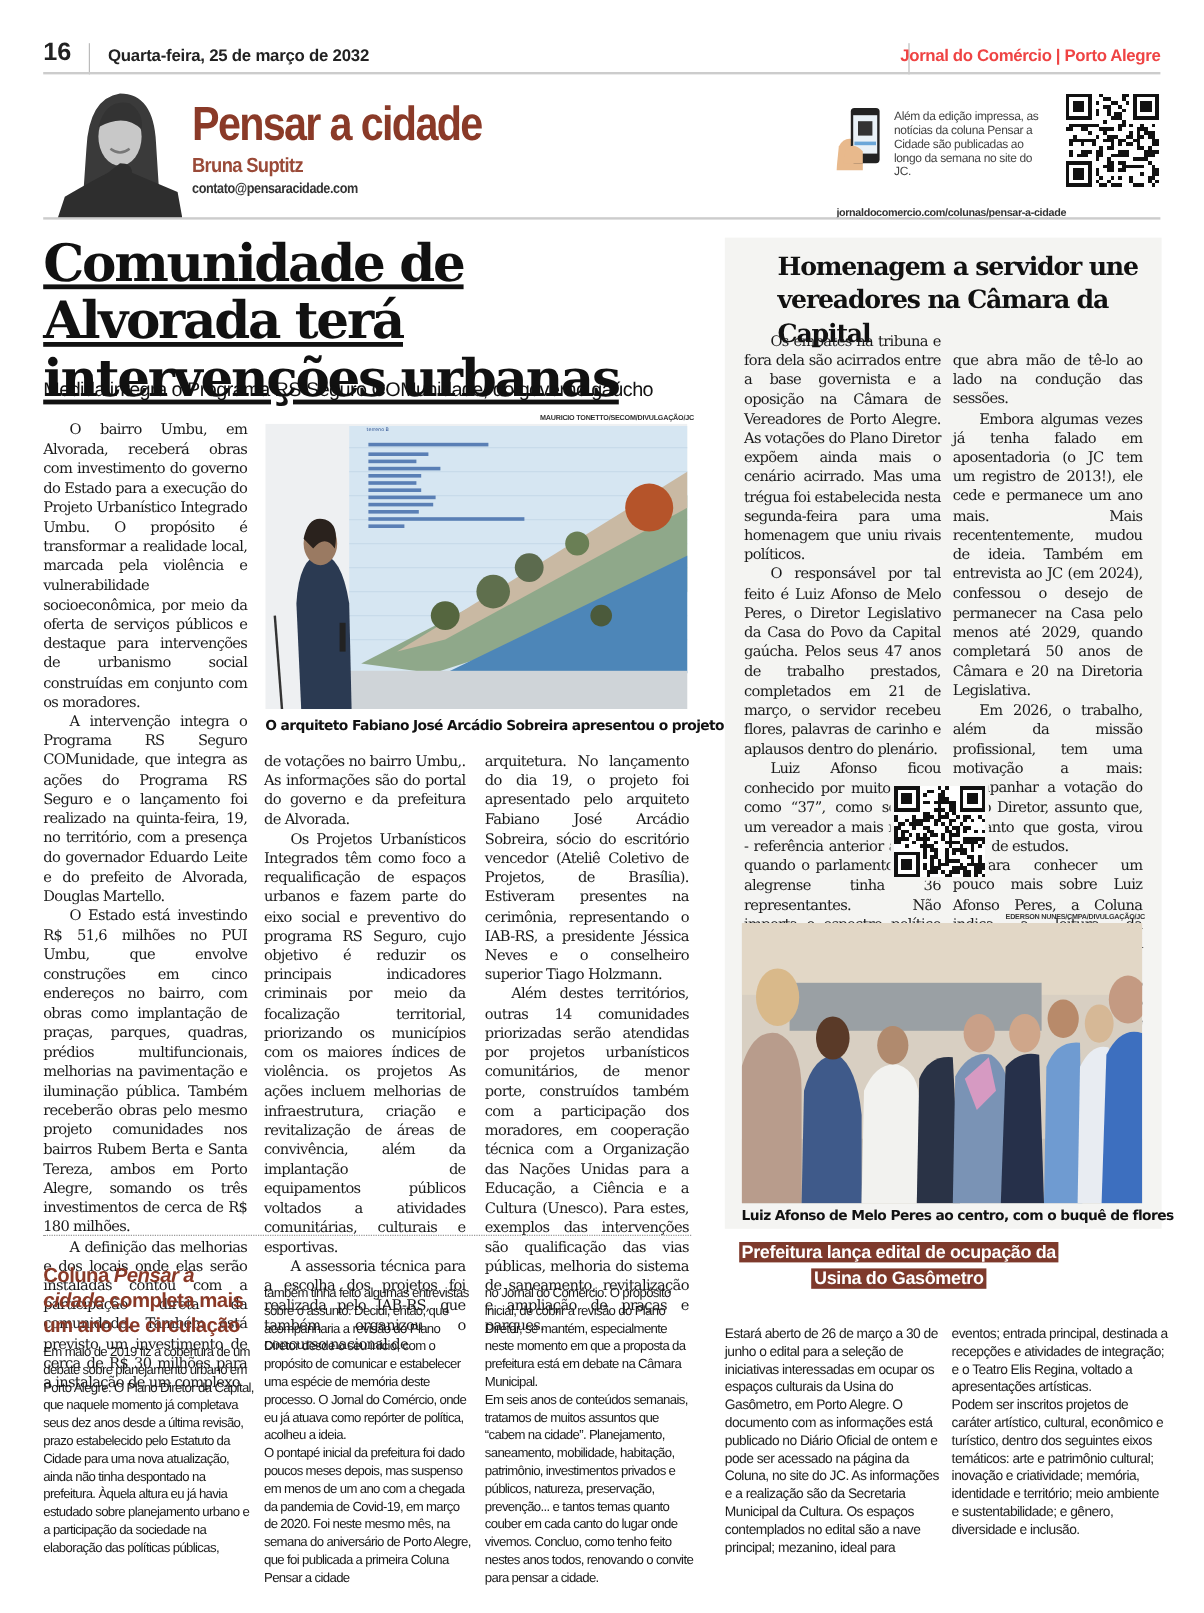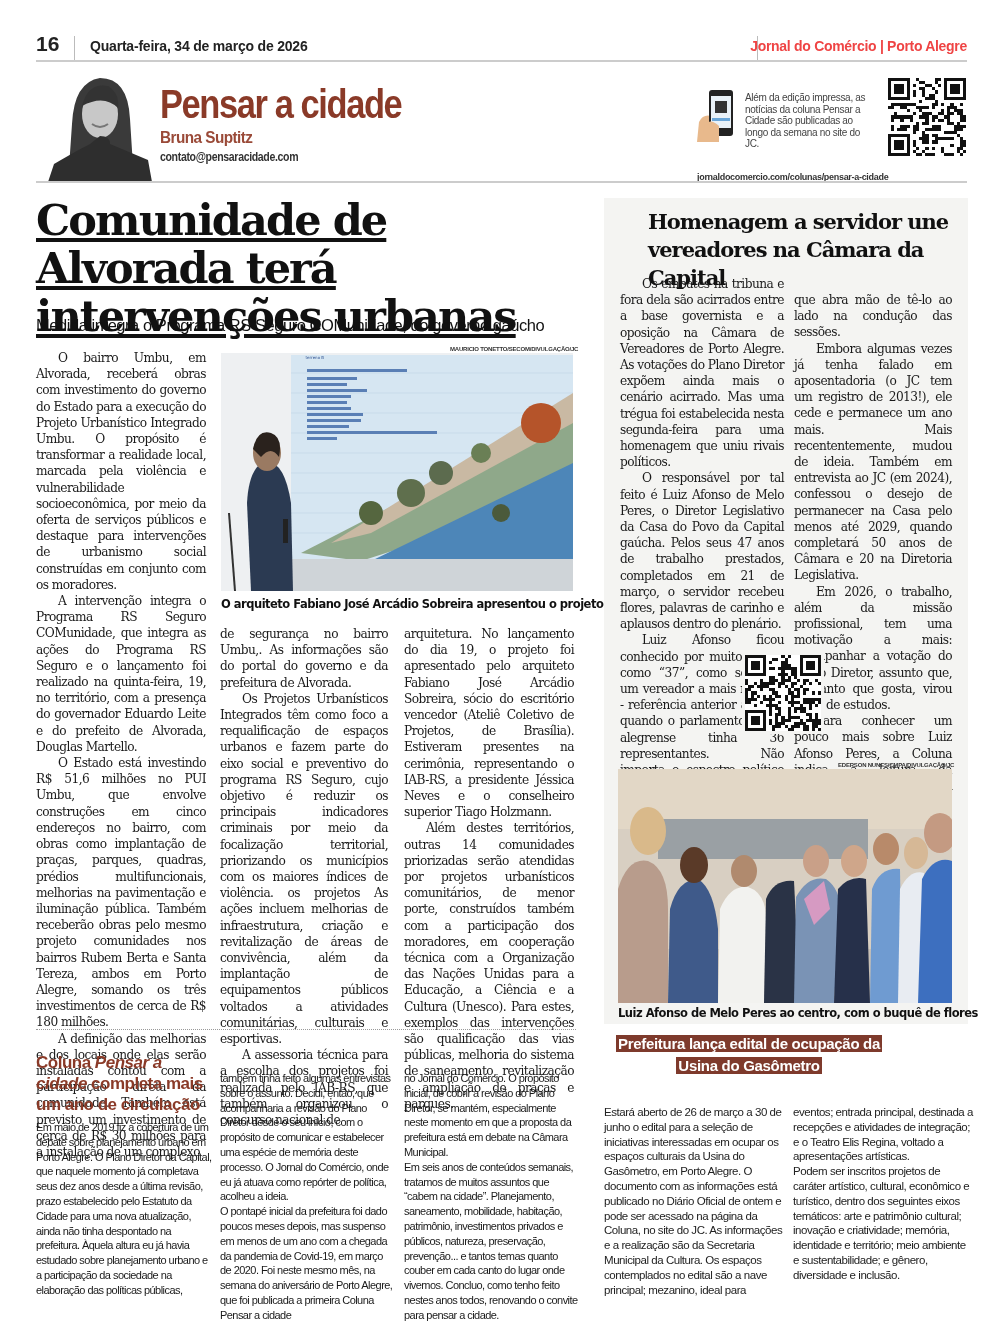--- a/index.html
+++ b/index.html
@@ -65,21 +65,21 @@
   .edital-title span { background: #7e3a2c; color: #fff; padding: 0 2px; box-decoration-break: clone; -webkit-box-decoration-break: clone; }
   .eb { font: 11.5px "Liberation Sans", sans-serif; line-height: 14.8px; color: #222; letter-spacing: -0.45px; }
   .eb1 { left: 604px; top: 1105px; width: 186px; }
   .eb2 { left: 793px; top: 1105px; width: 180px; }
 </style>
 </head>
 <body>
 
 <div class="abs page-num">16</div>
 <div class="abs head-vsep"></div>
-<div class="abs head-date">Quarta-feira, 34 de março de 2026</div>
+<div class="abs head-date">Quarta-feira, 25 de março de 2032</div>
 <div class="abs head-vsep2"></div>
 <div class="abs head-journal">Jornal do Comércio | Porto Alegre</div>
 <div class="abs head-rule"></div>
 
 <div class="abs portrait">
   <svg width="114" height="118" viewBox="0 0 114 118">
     <rect width="114" height="118" fill="#fff"></rect>
     <path d="M30 118 L34 60 Q36 18 62 14 Q90 14 92 55 L96 118 Z" fill="#3a3a3a"></path>
     <ellipse cx="62" cy="50" rx="18" ry="24" fill="#c8c8c8"></ellipse>
     <path d="M44 42 Q50 18 70 22 Q82 30 80 44 Q66 30 44 42Z" fill="#333"></path>
@@ -354,21 +354,21 @@
     <path d="M30 238 L26 150 Q28 112 46 108 Q64 110 70 150 L72 238Z" fill="#2b3a52"></path>
     <ellipse cx="46" cy="100" rx="14" ry="18" fill="#9a7a62"></ellipse>
     <path d="M32 96 Q36 76 50 80 Q62 84 58 104 Q50 92 40 104 Z" fill="#2a221d"></path>
     <rect x="62" y="166" width="5" height="24" fill="#222"></rect>
     <line x1="8" y1="160" x2="14" y2="238" stroke="#333" stroke-width="2"></line>
   </svg>
 </div>
 <div class="abs photo1-caption">O arquiteto Fabiano José Arcádio Sobreira apresentou o projeto</div>
 
 <div class="abs body col2">
-  <p style="text-indent:0">de segurança no bairro Umbu,. As informações são do portal do governo e da prefeitura de Alvorada.</p>
+  <p style="text-indent:0">de votações no bairro Umbu,. As informações são do portal do governo e da prefeitura de Alvorada.</p>
   <p>Os Projetos Urbanísticos Integrados têm como foco a requalificação de espaços urbanos e fazem parte do eixo social e preventivo do programa RS Seguro, cujo objetivo é reduzir os principais indicadores criminais por meio da focalização territorial, priorizando os municípios com os maiores índices de violência. os projetos As ações incluem melhorias de infraestrutura, criação e revitalização de áreas de convivência, além da implantação de equipamentos públicos voltados a atividades comunitárias, culturais e esportivas.</p>
   <p>A assessoria técnica para a escolha dos projetos foi realizada pelo IAB-RS, que também organizou o concurso nacional de</p>
 </div>
 
 <div class="abs body col3">
   <p style="text-indent:0">arquitetura. No lançamento do dia 19, o projeto foi apresentado pelo arquiteto Fabiano José Arcádio Sobreira, sócio do escritório vencedor (Ateliê Coletivo de Projetos, de Brasília). Estiveram presentes na cerimônia, representando o IAB-RS, a presidente Jéssica Neves e o conselheiro superior Tiago Holzmann.</p>
   <p>Além destes territórios, outras 14 comunidades priorizadas serão atendidas por projetos urbanísticos comunitários, de menor porte, construídos também com a participação dos moradores, em cooperação técnica com a Organização das Nações Unidas para a Educação, a Ciência e a Cultura (Unesco). Para estes, exemplos das intervenções são qualificação das vias públicas, melhoria do sistema de saneamento, revitalização e ampliação de praças e parques.</p>
 </div>
 
 <div class="abs dotted-rule"></div>

